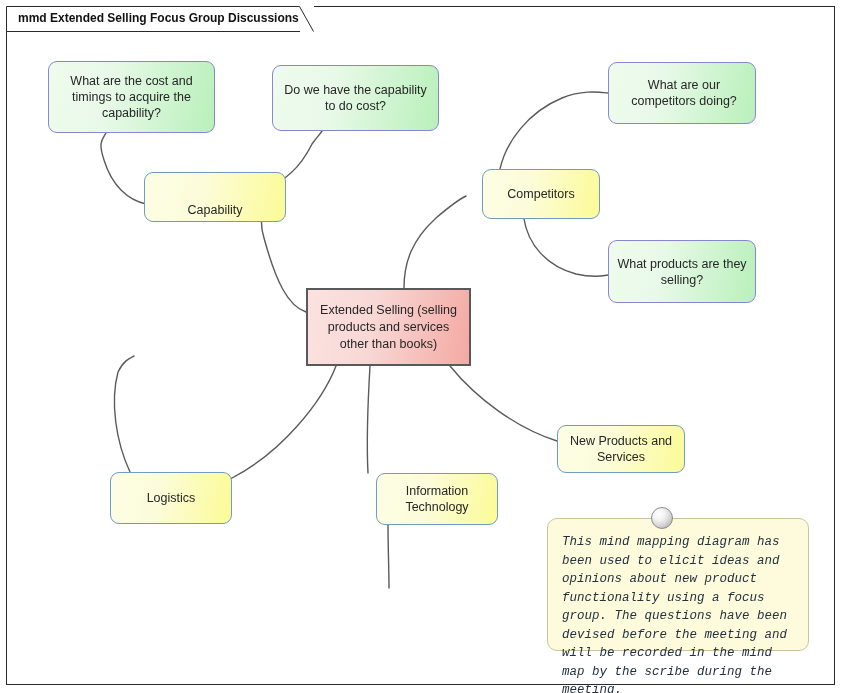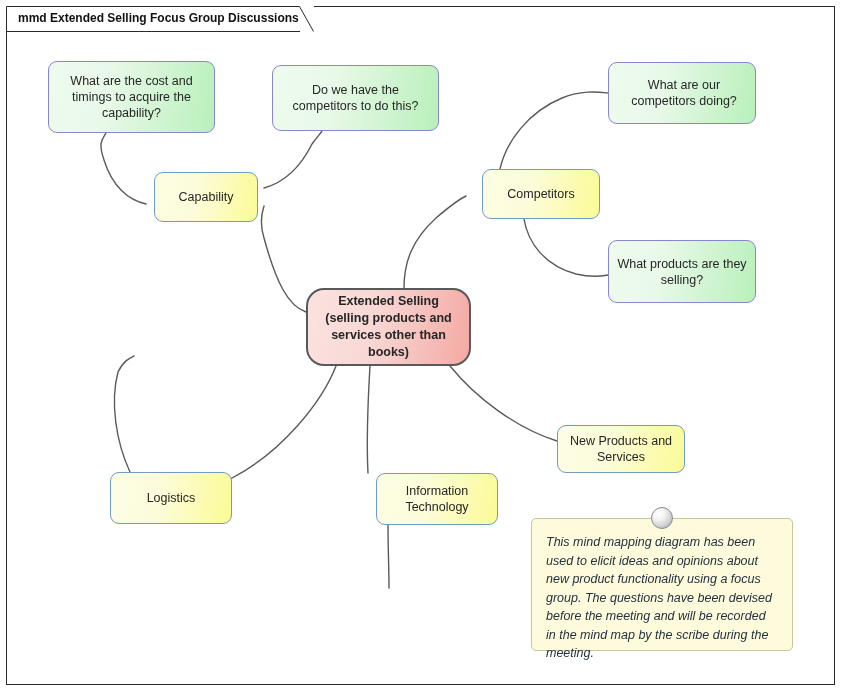--- a/index.html
+++ b/index.html
@@ -92,40 +92,40 @@
   }
 
   .node.yellow {
     background: linear-gradient(100deg, #fdfde4 0%, #fcfcdb 40%, #fbfb96 100%);
     border: 1px solid #6f9bc4;
   }
 
   .node.center {
     background: linear-gradient(100deg, #fbe2e0 0%, #f8d8d5 40%, #f4a9a3 100%);
     border: 2px solid #595959;
-    border-radius: 18px;
+    border-radius: 0;
     font-size: 12.5px;
     line-height: 17px;
-    font-weight: bold;
   }
 
   
   .note {
     position: absolute;
     box-sizing: border-box;
     background: #fdfbdc;
     border: 1px solid #c9c59a;
-    border-radius: 5px;
+    border-radius: 10px;
     z-index: 4;
     padding: 14px 14px 10px 14px;
     font-size: 12.5px;
     line-height: 18.5px;
     font-style: italic;
     color: #24323e;
-    font-family: Liberation Sans, sans-serif;
+    font-family: Liberation Mono, monospace;
+    margin-left: 16px;
   }
   .note-pin {
     position: absolute;
     width: 22px;
     height: 22px;
     border-radius: 50%;
     background: radial-gradient(circle at 34% 30%, #ffffff 0%, #f2f2f2 32%, #cfcfcf 66%, #9a9a9a 100%);
     border: 1px solid #8c8c8c;
     box-sizing: border-box;
     z-index: 5;
@@ -171,28 +171,28 @@
       <path d="M130,472 C116,442 110,402 118,372 C124,360 130,358 134,356"></path>
 
       <path d="M388,525 C388,548 389,570 389,588"></path>
     </g>
   </svg>
 
   <div class="node center" style="left:306px; top:288px; width:165px; height:78px;">
     <span>Extended Selling (selling products and services other than books)</span>
   </div>
 
-  <div class="node yellow" style="left:154px; top:172px; width:104px; height:50px;">
+  <div class="node yellow" style="left:144px; top:172px; width:142px; height:50px;align-items:flex-end;">
     <span>Capability</span>
   </div>
   <div class="node green" style="left:48px; top:61px; width:167px; height:72px;">
     <span>What are the cost and timings to acquire the capability?</span>
   </div>
   <div class="node green" style="left:272px; top:65px; width:167px; height:66px;">
-    <span>Do we have the competitors to do this?</span>
+    <span>Do we have the capability to do cost?</span>
   </div>
 
   <div class="node yellow" style="left:482px; top:169px; width:118px; height:50px;">
     <span>Competitors</span>
   </div>
   <div class="node green" style="left:608px; top:62px; width:148px; height:62px;padding-left:12px;">
     <span>What are our competitors doing?</span>
   </div>
   <div class="node green" style="left:608px; top:240px; width:148px; height:63px;">
     <span>What products are they selling?</span>

